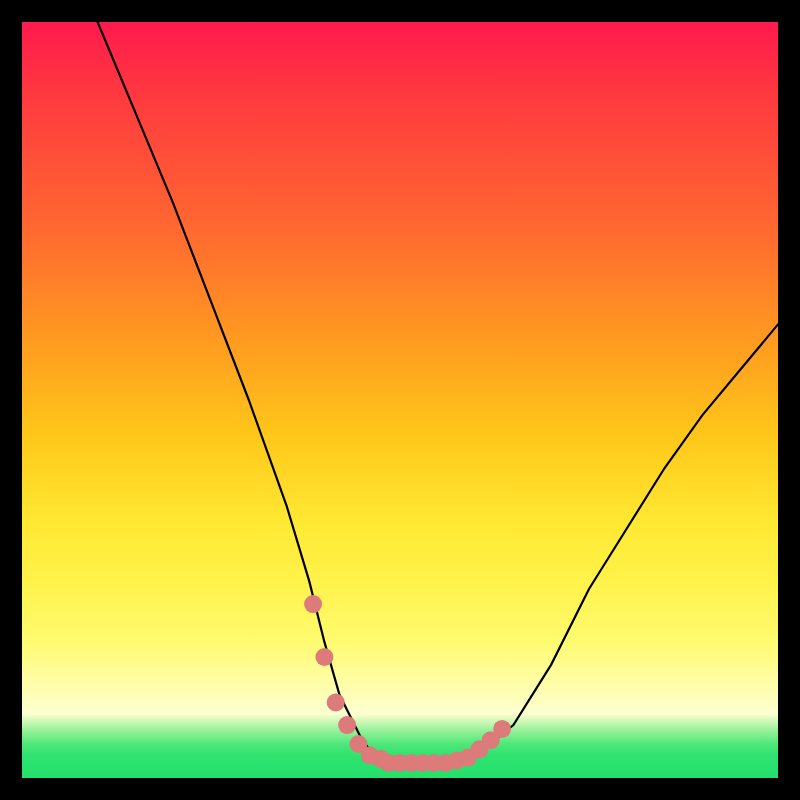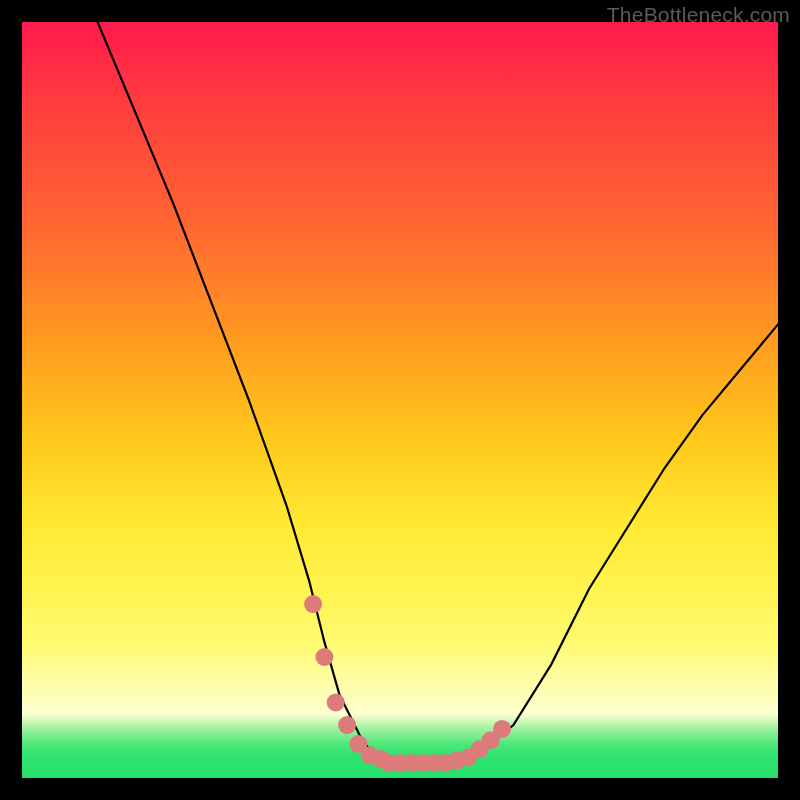--- a/index.html
+++ b/index.html
@@ -80,14 +80,13 @@
           <circle cx="412.0" cy="740.9" r="9" fill="#dd7a7a"></circle>
           <circle cx="423.4" cy="740.9" r="9" fill="#dd7a7a"></circle>
           <circle cx="434.7" cy="738.6" r="9" fill="#dd7a7a"></circle>
           <circle cx="446.0" cy="735.6" r="9" fill="#dd7a7a"></circle>
           <circle cx="457.4" cy="727.3" r="9" fill="#dd7a7a"></circle>
           <circle cx="468.7" cy="718.2" r="9" fill="#dd7a7a"></circle>
           <circle cx="480.1" cy="706.9" r="9" fill="#dd7a7a"></circle>
         </g>
     </svg>
   </div>
-  <div class="watermark">TheBottleneck.com</div>
 </div>
 
 </body></html>

